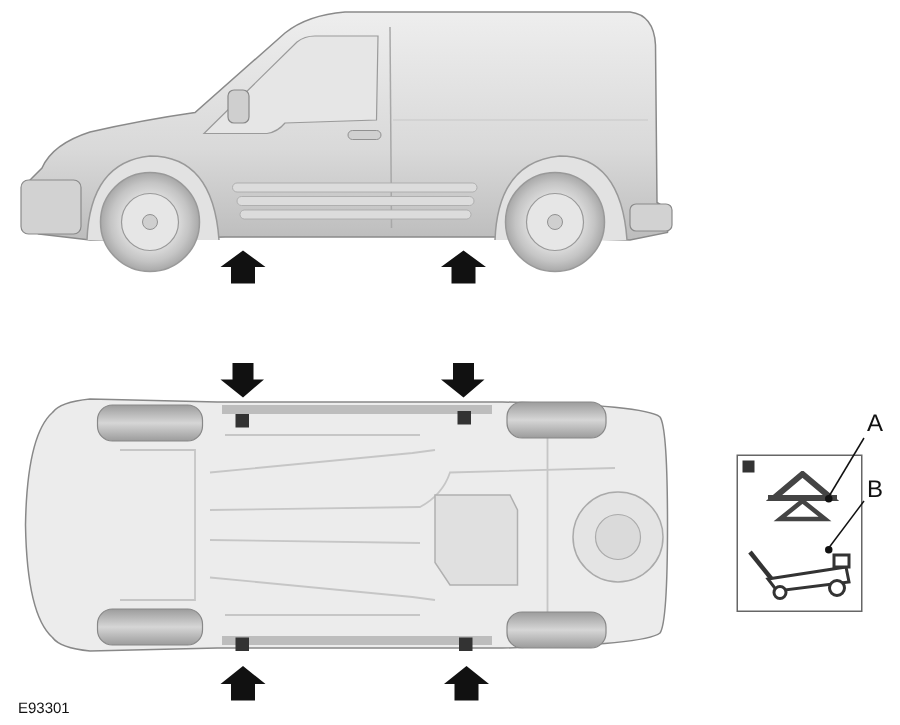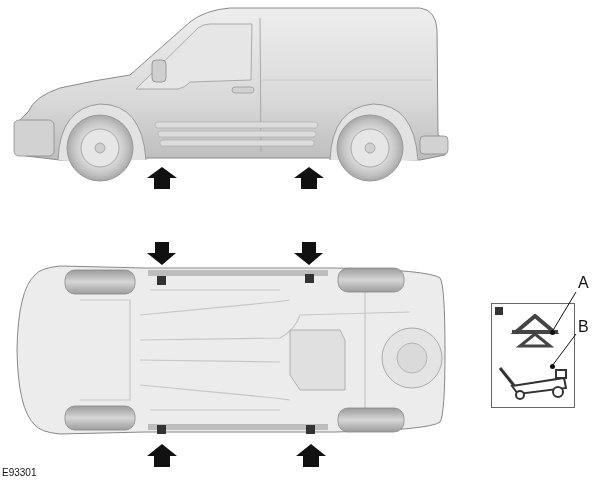--- a/index.html
+++ b/index.html
@@ -1,19 +1,19 @@
 <!DOCTYPE html>
 <html><head>
 <meta charset="utf-8">
 <style>
   html, body { margin:0; padding:0; background:#fff; }
   body { width:600px; height:483px; position:relative; overflow:hidden; font-family:"Liberation Sans", sans-serif; }
   .abs { position:absolute; }
   svg { display:block; }
-  .fig-id { left:2px; top:467px; font-size:10px; color:#111; }
+  .fig-id { left:12px; top:467px; font-size:10px; color:#111; }
   .legend-box { left:491px; top:303px; width:82px; height:103px; border:1px solid #666; background:#fff; }
   .legend-square { left:3px; top:3px; width:8px; height:8px; background:#333; }
   .callout { font-size:16px; color:#111; }
 </style>
 </head>
 <body>
 
 <div class="abs" style="left:0;top:0;width:460px;height:190px;">
   <svg width="460" height="190" viewBox="0 0 460 190">
     <defs>

